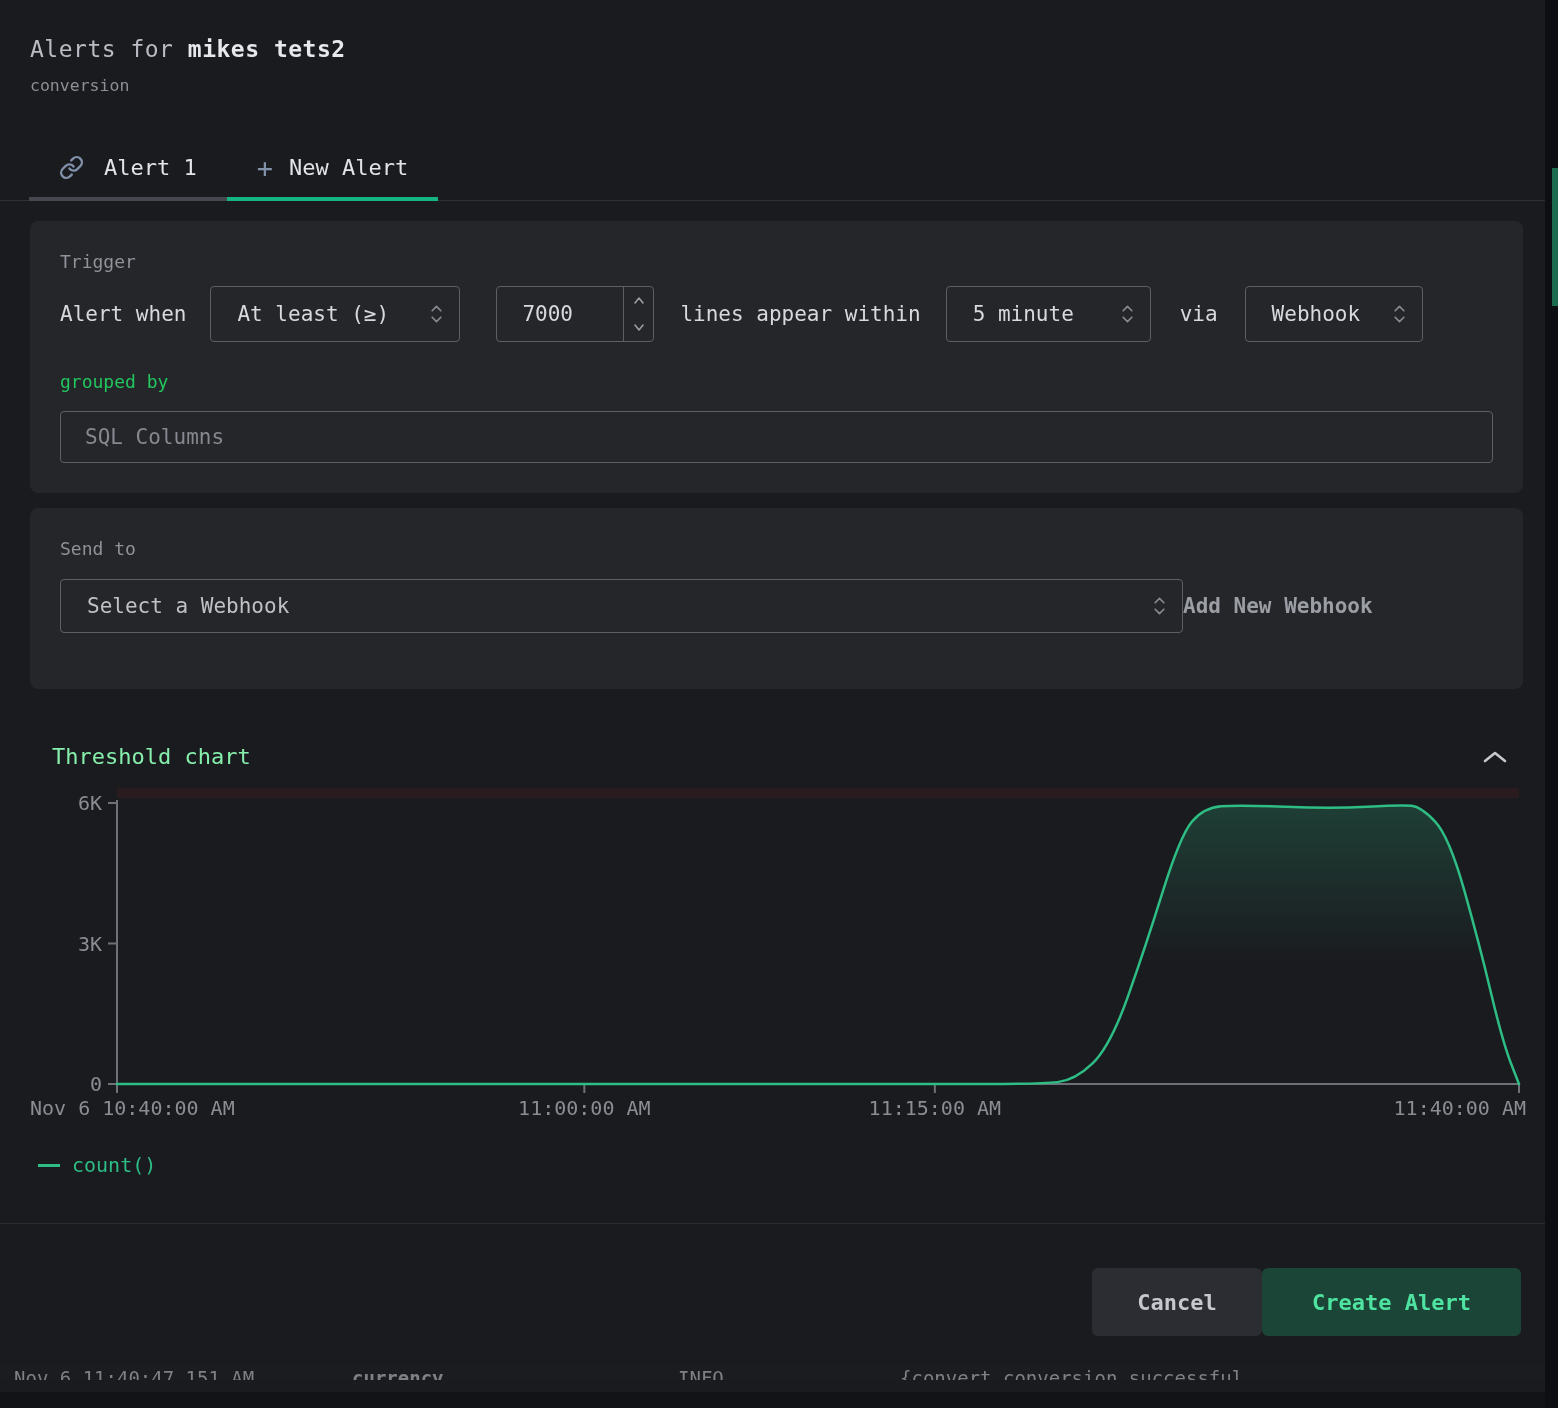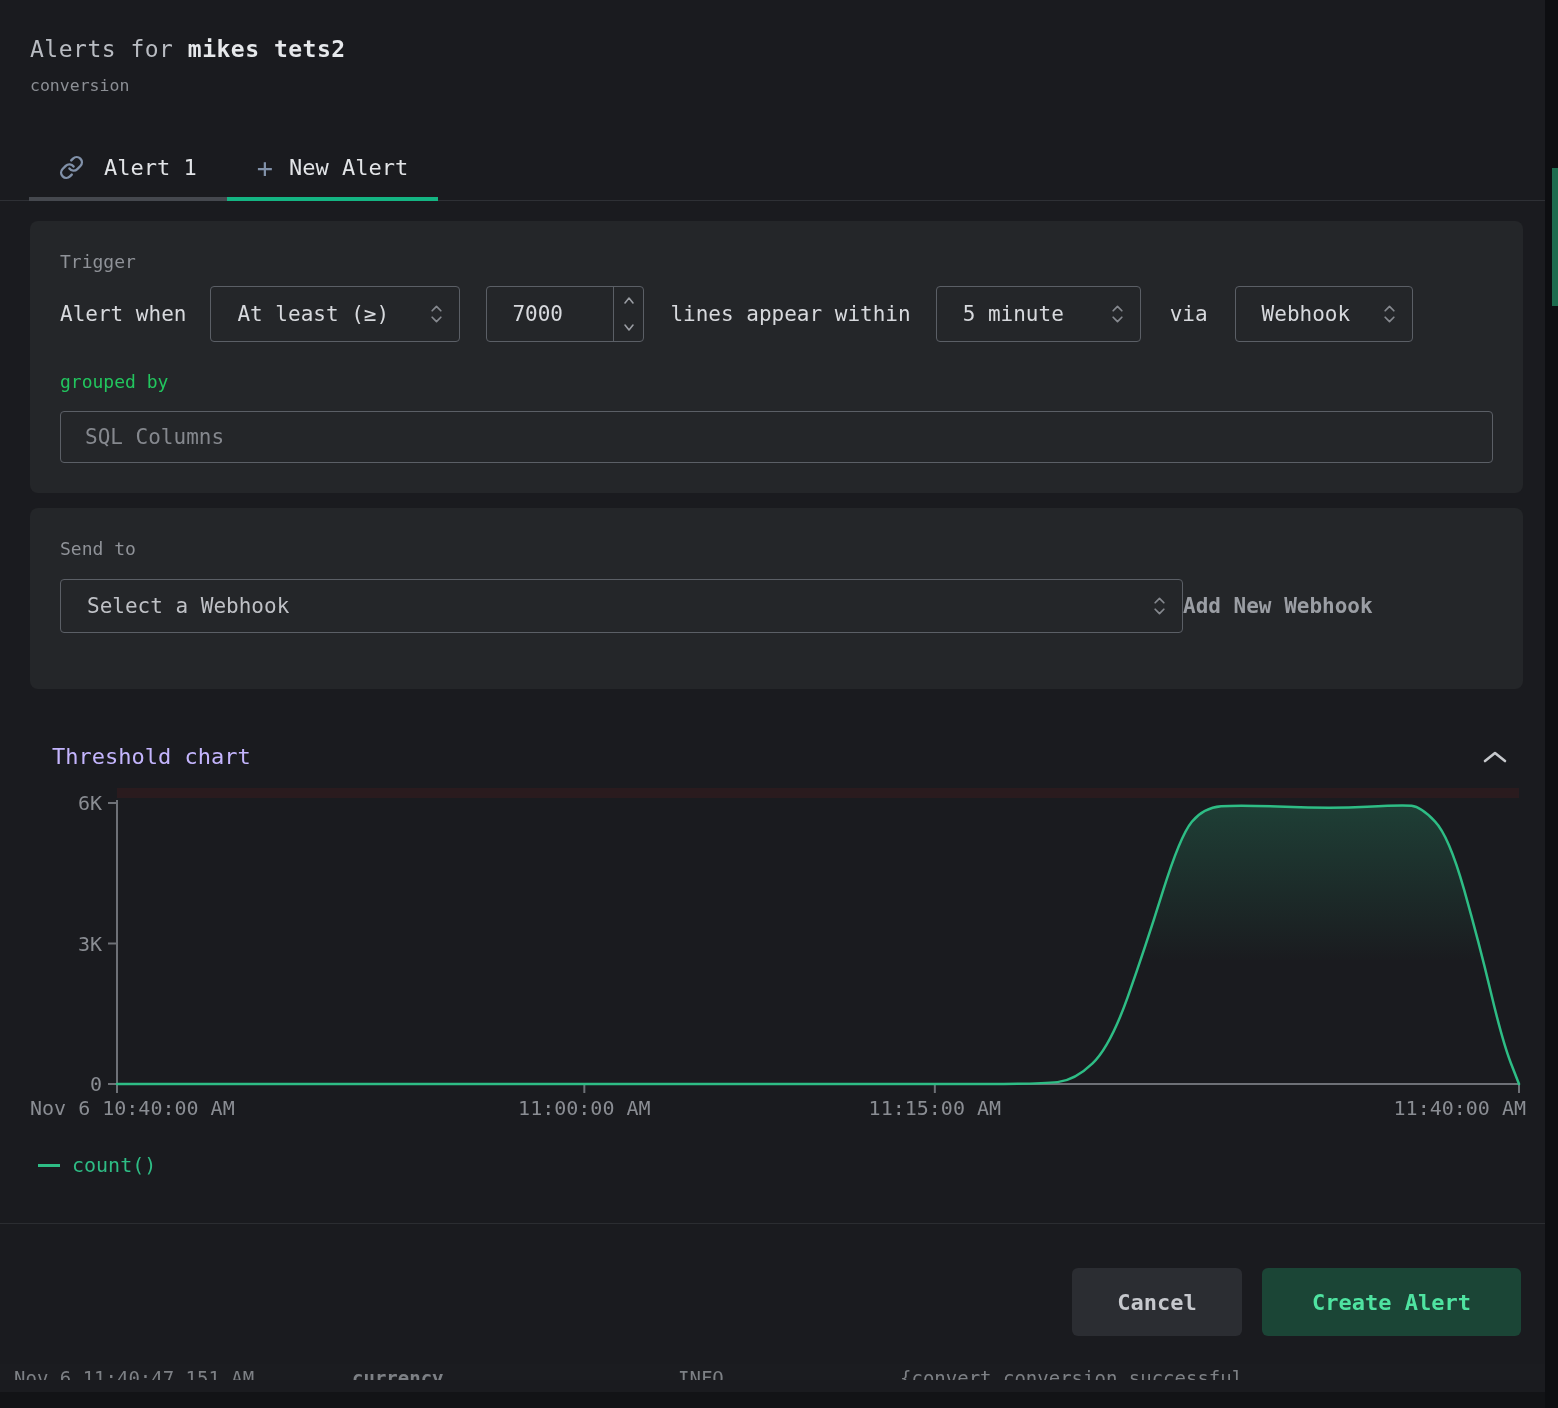--- a/index.html
+++ b/index.html
@@ -68,30 +68,30 @@
   .send-select { width:1123px; height:54px; }
   .add-webhook {
     font-size:21px; font-weight:bold; color:#9va0a6;
     color:#9b9ea4; cursor:pointer; white-space:nowrap;
   }
   
   .chart-head {
     margin-top:55px; padding:0 36px 0 52px;
     display:flex; align-items:center; justify-content:space-between;
   }
-  .chart-title { font-size:22px; color:#c4b5fd; }
+  .chart-title { font-size:22px; color:#86efac; }
   .collapse-btn { cursor:pointer; display:flex; align-items:center; }
   .collapse-btn svg { width:28px; height:18px; }
   .chart-wrap { margin-top:8px; }
   .legend { display:flex; align-items:center; gap:12px; margin:0 0 0 38px; height:24px; }
   .legend .dash { width:22px; height:3px; background:#2ebd85; }
   .legend .name { font-size:20px; color:#2ebd85; }
   .divider { margin-top:46px; border-top:1px solid #2b2d31; width:100%; }
   
-  .footer { display:flex; justify-content:flex-end; gap:20px; margin-top:44px; padding-right:24px; }
+  .footer { display:flex; justify-content:flex-end; margin-top:44px; padding-right:24px; }
   .btn {
     height:68px; border:none; border-radius:6px; font-family:inherit;
     font-size:22px; font-weight:bold; cursor:pointer; padding:0 38px;
     display:flex; align-items:center; justify-content:center;
   }
   .btn.cancel { background:#2b2d32; color:#c6c8cd; width:170px; }
   .btn.create { background:#1b4536; color:#4fe3a1; width:259px; }
   
   .right-strip { position:absolute; right:0; top:0; width:13px; height:1408px; background:#0d0e11; }
   .green-sliver { position:absolute; right:0; top:168px; width:6px; height:138px; background:#1d6b4e; }
@@ -137,21 +137,21 @@
     <div class="sec-label">Trigger</div>
     <div class="trigger-row">
       <span class="txt" style="margin-right:20px">Alert when</span>
       <div class="selectbox" style="width:250px">
         <span>At least (≥)</span>
         <svg class="sel-chev" viewBox="0 0 12 20" fill="none" stroke="#85888e" stroke-width="1.6" stroke-linecap="round" stroke-linejoin="round">
             <path d="M2 7 L6 3 L10 7"></path>
             <path d="M2 13 L6 17 L10 13"></path>
           </svg>
       </div>
-      <div class="numbox" style="width:158px; margin-left:22px">
+      <div class="numbox" style="width:158px; margin-left:32px">
         <span class="val">7000</span>
         <div class="stepper">
           <span>
               <svg viewBox="0 0 12 9" fill="none" stroke="#9a9da3" stroke-width="1.6" stroke-linecap="round" stroke-linejoin="round">
                 <path d="M2 7 L6 2 L10 7"></path>
               </svg>
             </span>
           <span>
               <svg viewBox="0 0 12 9" fill="none" stroke="#9a9da3" stroke-width="1.6" stroke-linecap="round" stroke-linejoin="round">
                 <path d="M2 2 L6 7 L10 2"></path>

